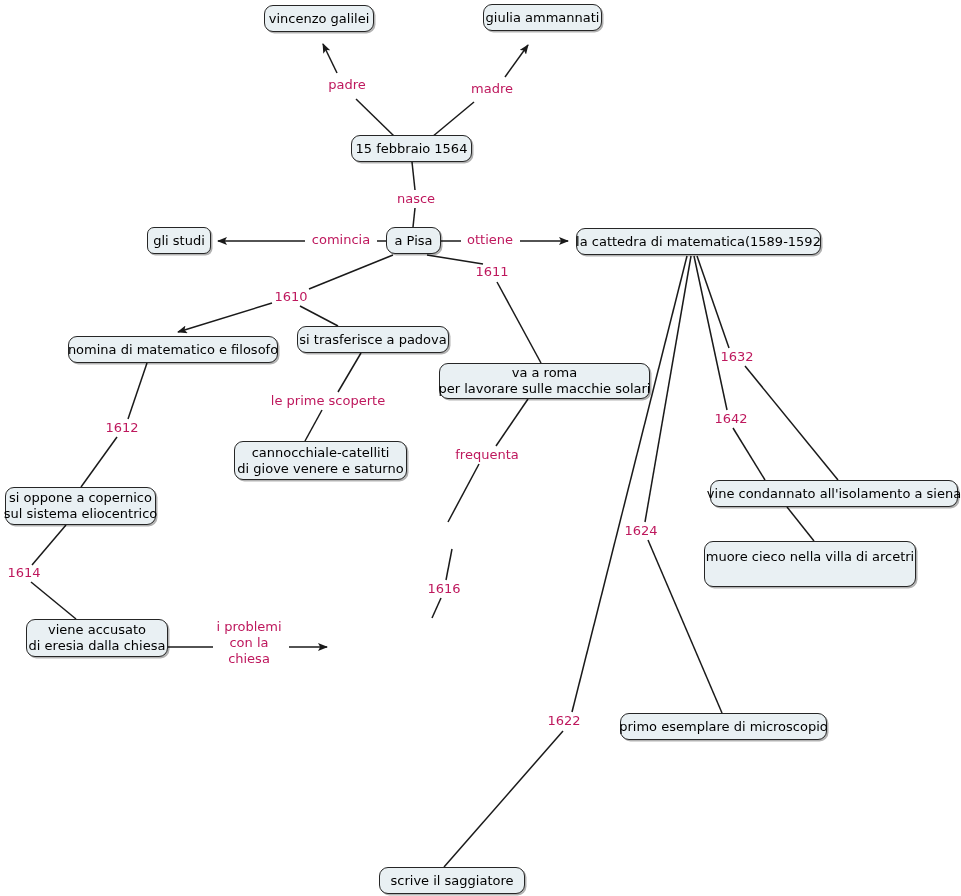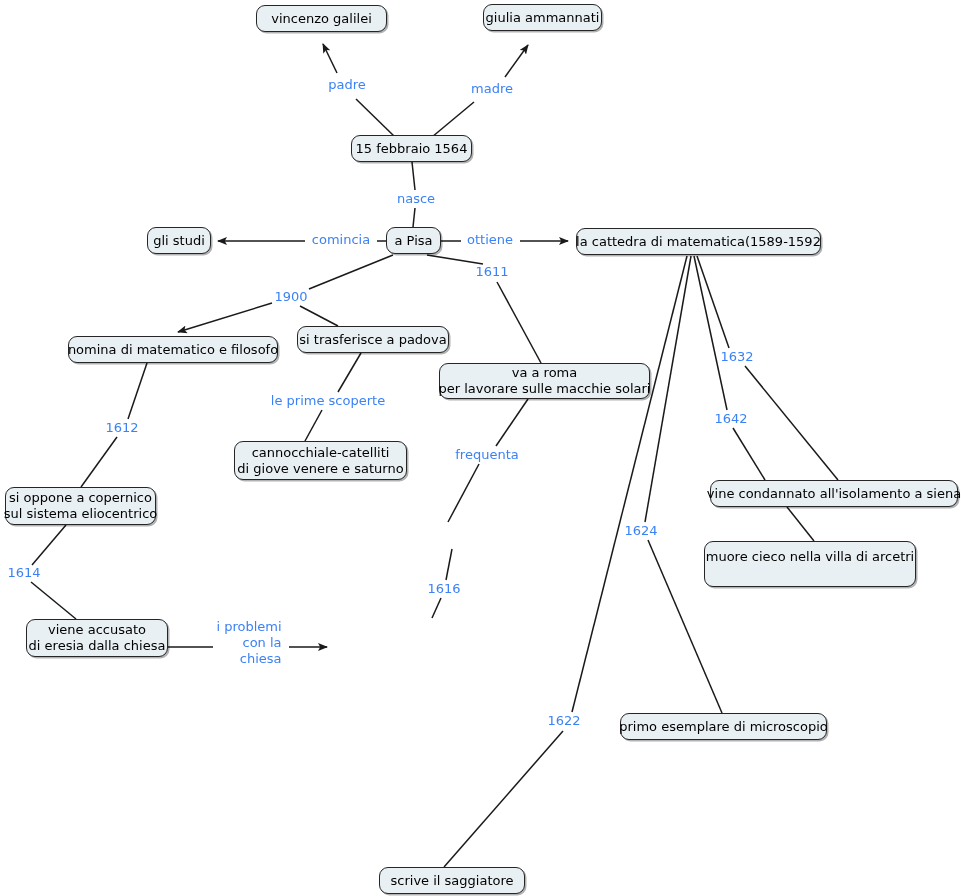--- a/index.html
+++ b/index.html
@@ -40,24 +40,24 @@
     justify-content: center;
     white-space: pre;
     box-shadow: 1.5px 1.5px 0 rgba(0,0,0,0.30);
   }
   .node.top-align {
     align-items: flex-start;
     padding-top: 7px;
   }
   .edge-label {
     position: absolute;
-    color: #3b82f6;
+    color: #be185d;
     font-size: 13px;
     line-height: 16px;
-    text-align: right;
+    text-align: center;
     white-space: pre;
     transform: translate(-50%, -50%);
   }
 </style>
 </head>
 <body>
 
 <div id="canvas">
 
   <svg id="edges" viewBox="0 0 961 896" width="961" height="896">
@@ -130,24 +130,24 @@
       <path d="M691,256 L645,522"></path>
 
       <path d="M648,540 L722,713"></path>
 
       <path d="M687,256 L572,712"></path>
 
       <path d="M563,731 L444,867"></path>
     </g>
   </svg>
 
-  <div class="node" style="left:256px;top:5px;width:131px;height:27px;">vincenzo galilei</div>
+  <div class="node" style="left:264px;top:5px;width:110px;height:27px;">vincenzo galilei</div>
   <div class="node" style="left:483px;top:4px;width:119px;height:27px;">giulia ammannati</div>
   <div class="node" style="left:351px;top:135px;width:121px;height:27px;">15 febbraio 1564</div>
-  <div class="node" style="left:147px;top:227px;width:64px;height:27px;">gli studi</div>
+  <div class="node" style="left:147px;top:227px;width:64px;height:27px;border-radius:7px;">gli studi</div>
   <div class="node" style="left:386px;top:227px;width:55px;height:27px;">a Pisa</div>
   <div class="node" style="left:576px;top:228px;width:245px;height:27px;">la cattedra di matematica(1589-1592</div>
   <div class="node" style="left:68px;top:336px;width:210px;height:27px;">nomina di matematico e filosofo</div>
   <div class="node" style="left:297px;top:326px;width:152px;height:27px;">si trasferisce a padova</div>
   <div class="node" style="left:439px;top:363px;width:211px;height:36px;">va a roma
 per lavorare sulle macchie solari</div>
   <div class="node" style="left:234px;top:441px;width:173px;height:39px;">cannocchiale-catelliti
 di giove venere e saturno</div>
   <div class="node" style="left:5px;top:487px;width:151px;height:38px;">si oppone a copernico
 sul sistema eliocentrico</div>
@@ -156,21 +156,21 @@
   <div class="node" style="left:710px;top:480px;width:248px;height:27px;">vine condannato all'isolamento a siena</div>
   <div class="node top-align" style="left:704px;top:541px;width:212px;height:46px;">muore cieco nella villa di arcetri</div>
   <div class="node" style="left:620px;top:713px;width:207px;height:27px;">primo esemplare di microscopio</div>
   <div class="node" style="left:379px;top:867px;width:146px;height:27px;">scrive il saggiatore</div>
 
   <div class="edge-label" style="left:347px;top:85px;">padre</div>
   <div class="edge-label" style="left:492px;top:89px;">madre</div>
   <div class="edge-label" style="left:416px;top:199px;">nasce</div>
   <div class="edge-label" style="left:341px;top:240px;">comincia</div>
   <div class="edge-label" style="left:490px;top:240px;">ottiene</div>
-  <div class="edge-label" style="left:291px;top:297px;">1900</div>
+  <div class="edge-label" style="left:291px;top:297px;">1610</div>
   <div class="edge-label" style="left:492px;top:272px;">1611</div>
   <div class="edge-label" style="left:328px;top:401px;">le prime scoperte</div>
   <div class="edge-label" style="left:122px;top:428px;">1612</div>
   <div class="edge-label" style="left:487px;top:455px;">frequenta</div>
   <div class="edge-label" style="left:737px;top:357px;">1632</div>
   <div class="edge-label" style="left:731px;top:419px;">1642</div>
   <div class="edge-label" style="left:24px;top:573px;">1614</div>
   <div class="edge-label" style="left:444px;top:589px;">1616</div>
   <div class="edge-label" style="left:641px;top:531px;">1624</div>
   <div class="edge-label" style="left:564px;top:721px;">1622</div>

